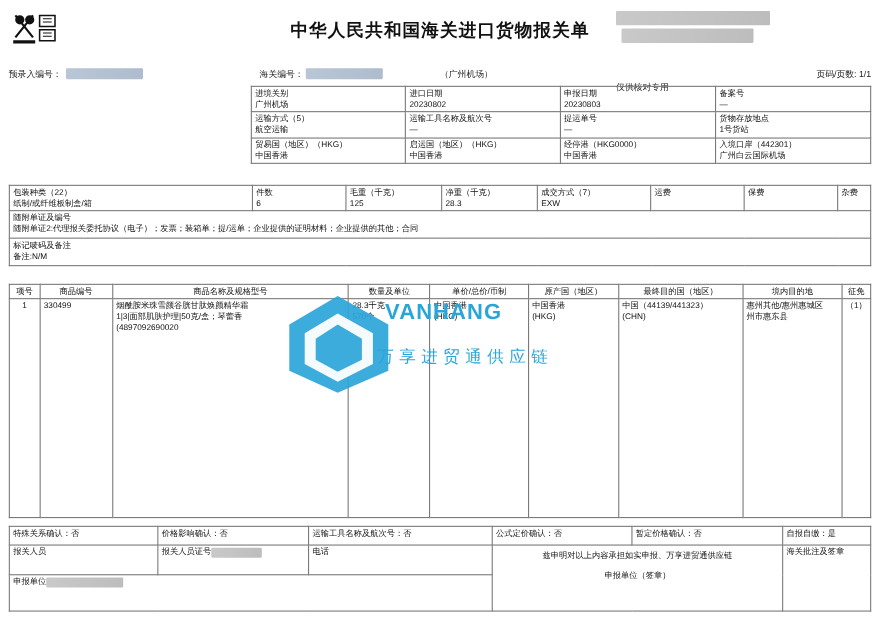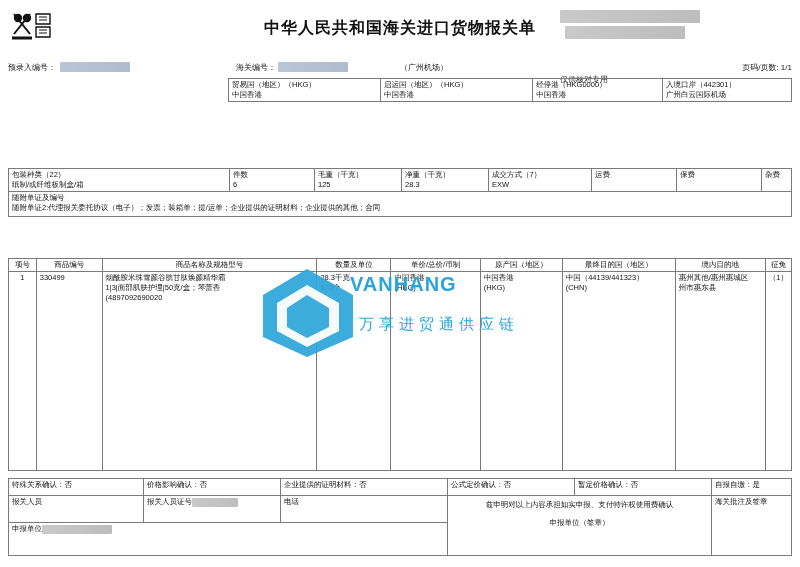--- a/index.html
+++ b/index.html
@@ -51,21 +51,21 @@
   .ctr{text-align:center;}
 
   
   .wm{position:absolute;left:255px;top:265px;width:330px;height:95px;pointer-events:none;}
   .wm-hex{position:absolute;left:0;top:0;}
   .wm-txt{
     position:absolute;left:95px;top:8px;font-size:20px;font-weight:bold;
     color:#2aa5d8;font-family:"Liberation Sans",sans-serif;letter-spacing:1px;
   }
   .wm-sub{
-    position:absolute;left:104px;top:50px;font-size:15px;color:#2aa5d8;
+    position:absolute;left:88px;top:50px;font-size:15px;color:#2aa5d8;
     letter-spacing:5px;font-family:Liberation Serif, serif;
   }
   .blk-redact{display:inline-block;height:9px;vertical-align:middle;}
 </style>
 </head>
 <body>
 
 <div class="sheet">
 
   <svg class="logo" viewBox="0 0 44 40">
@@ -92,20 +92,56 @@
     <span class="redact blue pre-val"></span>
     <span class="customs-label">海关编号：</span>
     <span class="redact blue customs-val"></span>
     <span class="airport">（广州机场）</span>
     <span class="ref-only">仅供核对专用</span>
     <span class="page-no">页码/页数: 1/1</span>
   </div>
 
   <table class="grid" id="topblock">
     <tbody>
+        <tr>
+      <td style="width:141px">
+        <span class="lbl">进境关别</span>
+        <span class="val">广州机场</span>
+      </td>
+      <td style="width:141px">
+        <span class="lbl">进口日期</span>
+        <span class="val">20230802</span>
+      </td>
+      <td style="width:141px">
+        <span class="lbl">申报日期</span>
+        <span class="val">20230803</span>
+      </td>
+      <td style="width:141px">
+        <span class="lbl">备案号</span>
+        <span class="val">—</span>
+      </td>
+    </tr>
+    <tr>
+      <td>
+        <span class="lbl">运输方式（5）</span>
+        <span class="val">航空运输</span>
+      </td>
+      <td>
+        <span class="lbl">运输工具名称及航次号</span>
+        <span class="val">—</span>
+      </td>
+      <td>
+        <span class="lbl">提运单号</span>
+        <span class="val">—</span>
+      </td>
+      <td>
+        <span class="lbl">货物存放地点</span>
+        <span class="val">1号货站</span>
+      </td>
+    </tr>
     <tr>
       <td>
         <span class="lbl">贸易国（地区）（HKG）</span>
         <span class="val">中国香港</span>
       </td>
       <td>
         <span class="lbl">启运国（地区）（HKG）</span>
         <span class="val">中国香港</span>
       </td>
       <td>
@@ -153,20 +189,26 @@
       </td>
       <td>
         <span class="lbl">杂费</span>
         <span class="val"></span>
       </td>
     </tr>
     <tr>
       <td colspan="8" style="height:22px">
         <span class="lbl">随附单证及编号</span>
         <span class="val">随附单证2:代理报关委托协议（电子）；发票；装箱单；提/运单；企业提供的证明材料；企业提供的其他；合同</span>
+      </td>
+    </tr>
+    <tr>
+      <td colspan="8" style="height:22px">
+        <span class="lbl">标记唛码及备注</span>
+        <span class="val">备注:N/M</span>
       </td>
     </tr>
   </tbody>
     </table>
 
   <table class="grid" id="goods">
     <tbody>
         <tr>
       <td class="ctr" style="width:22px">项号</td>
       <td class="ctr" style="width:62px">商品编号</td>
@@ -224,21 +266,21 @@
   <table class="grid" id="bottom">
     <tbody>
         <tr>
       <td style="width:128px;height:14px">
         <span class="cap"><span>特殊关系确认：</span><span>否</span></span>
       </td>
       <td style="width:130px">
         <span class="cap"><span>价格影响确认：</span><span>否</span></span>
       </td>
       <td style="width:160px">
-        <span class="cap"><span>企业提供的证明材料：</span><span>否</span></span>
+        <span class="cap"><span>运输工具名称及航次号：</span><span>否</span></span>
       </td>
       <td style="width:120px">
         <span class="cap"><span>公式定价确认：</span><span>否</span></span>
       </td>
       <td style="width:130px">
         <span class="cap"><span>暂定价格确认：</span><span>否</span></span>
       </td>
       <td>
         <span class="cap"><span>自报自缴：</span><span>是</span></span>
       </td>
@@ -247,21 +289,21 @@
       <td style="height:24px">
         <span class="lbl">报关人员</span>
       </td>
       <td>
         <span class="lbl"><span>报关人员证号</span><span class="redact blk-redact" style="width:46px"></span></span>
       </td>
       <td>
         <span class="lbl">电话</span>
       </td>
       <td colspan="2" rowspan="2">
-        <span class="val ctr" style="display:block;margin-top:3px">兹申明对以上内容承担如实申报、支付特许权使用费确认</span>
+        <span class="val ctr" style="display:block;margin-top:3px">兹申明对以上内容承担如实申报、万享进贸通供应链</span>
         <span class="val ctr" style="display:block;margin-top:8px">申报单位（签章）</span>
       </td>
       <td rowspan="2">
         <span class="lbl">海关批注及签章</span>
       </td>
     </tr>
     <tr>
       <td colspan="3" style="height:30px">
         <span class="lbl"><span>申报单位</span><span class="redact blk-redact" style="width:70px"></span></span>
       </td>

